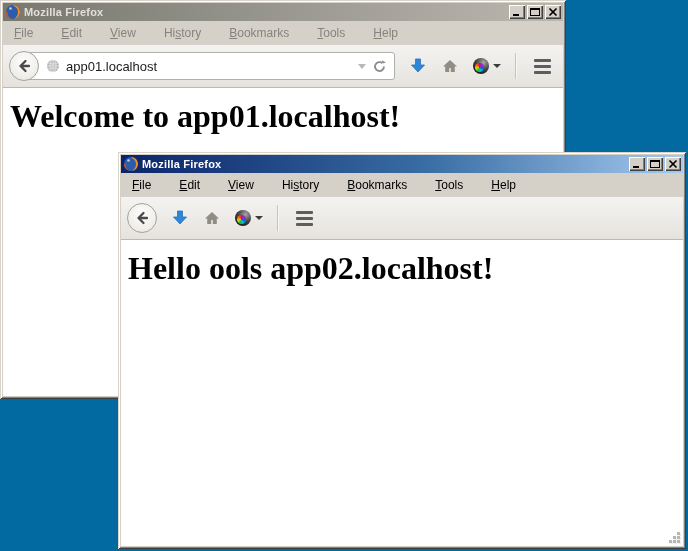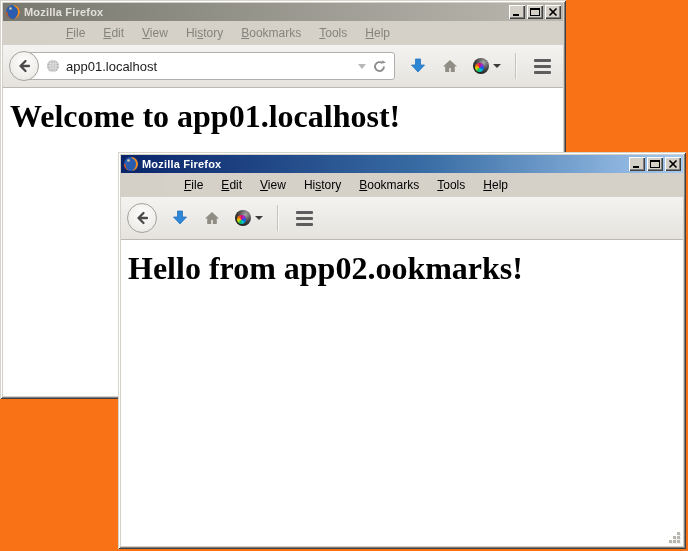--- a/index.html
+++ b/index.html
@@ -1,16 +1,16 @@
 <!DOCTYPE html>
 <html><head>
 <meta charset="utf-8">
 <style>
   html,body{margin:0;padding:0;background:#fff;}
-  .desktop{position:relative;width:688px;height:551px;background:#f97316;overflow:hidden;
+  .desktop{position:relative;width:688px;height:551px;background:#0369a1;overflow:hidden;
     font-family:"Liberation Sans",sans-serif;-webkit-font-smoothing:none;}
 
   
   .window{position:absolute;background:#d4d0c8;padding:3px;box-sizing:border-box;
     display:flex;flex-direction:column;
     box-shadow:inset 1px 1px 0 #d8d4cc, inset -1px -1px 0 #404040,
                inset 2px 2px 0 #ffffff, inset -2px -2px 0 #808080;}
   .window--back{left:0;top:0;width:566px;height:399px;z-index:1;}
   .window--front{left:118px;top:152px;width:568px;height:397px;z-index:2;}
 
@@ -23,21 +23,21 @@
   .titlebar--inactive .title-text{color:#e3e0da;}
   .app-icon{width:16px;height:16px;flex:0 0 16px;}
 
   .winbtns{display:flex;gap:2px;}
   .winbtn{width:16px;height:14px;background:#d4d0c8;display:flex;align-items:center;
     justify-content:center;box-shadow:inset 1px 1px 0 #ffffff, inset -1px -1px 0 #404040,
     inset -2px -2px 0 #808080;cursor:default;}
 
   
   .menubar{height:24px;flex:0 0 24px;display:flex;align-items:center;background:#d5d1c9;
-    padding:0 12px;gap:4px;font-size:12px;color:#000;margin-left:44px;}
+    padding:0 4px;gap:14px;font-size:12px;color:#000;}
   .menu-item{padding:3px 7px;white-space:nowrap;}
   .window--back .menu-item{color:#84847d;}
   .akey{text-decoration:underline;}
 
   
   .navbar{height:43px;flex:0 0 43px;display:flex;align-items:center;
     background:linear-gradient(#f4f3f1,#e6e3de);border-bottom:1px solid #bcb9b3;
     box-sizing:border-box;padding:0 10px 0 6px;}
   .back-btn{width:30px;height:30px;border-radius:50%;border:1px solid #a5a29d;
     background:radial-gradient(circle at 50% 35%,#fdfdfc,#e9e6e1);display:flex;
@@ -248,21 +248,21 @@
       <span class="sep"></span>
       <span class="spacer"></span>
       <span class="icon-btn burger">
         <span></span>
           <span></span>
           <span></span>
       </span>
     </div>
 
     <div class="content">
-      <h1>Hello from app02.ookmarks!</h1>
+      <h1>Hello ools app02.localhost!</h1>
       <span class="grip">
           <i></i>
           <i></i>
           <i></i>
           <i></i>
           <i></i>
           <i></i>
         </span>
     </div>
   </div>

